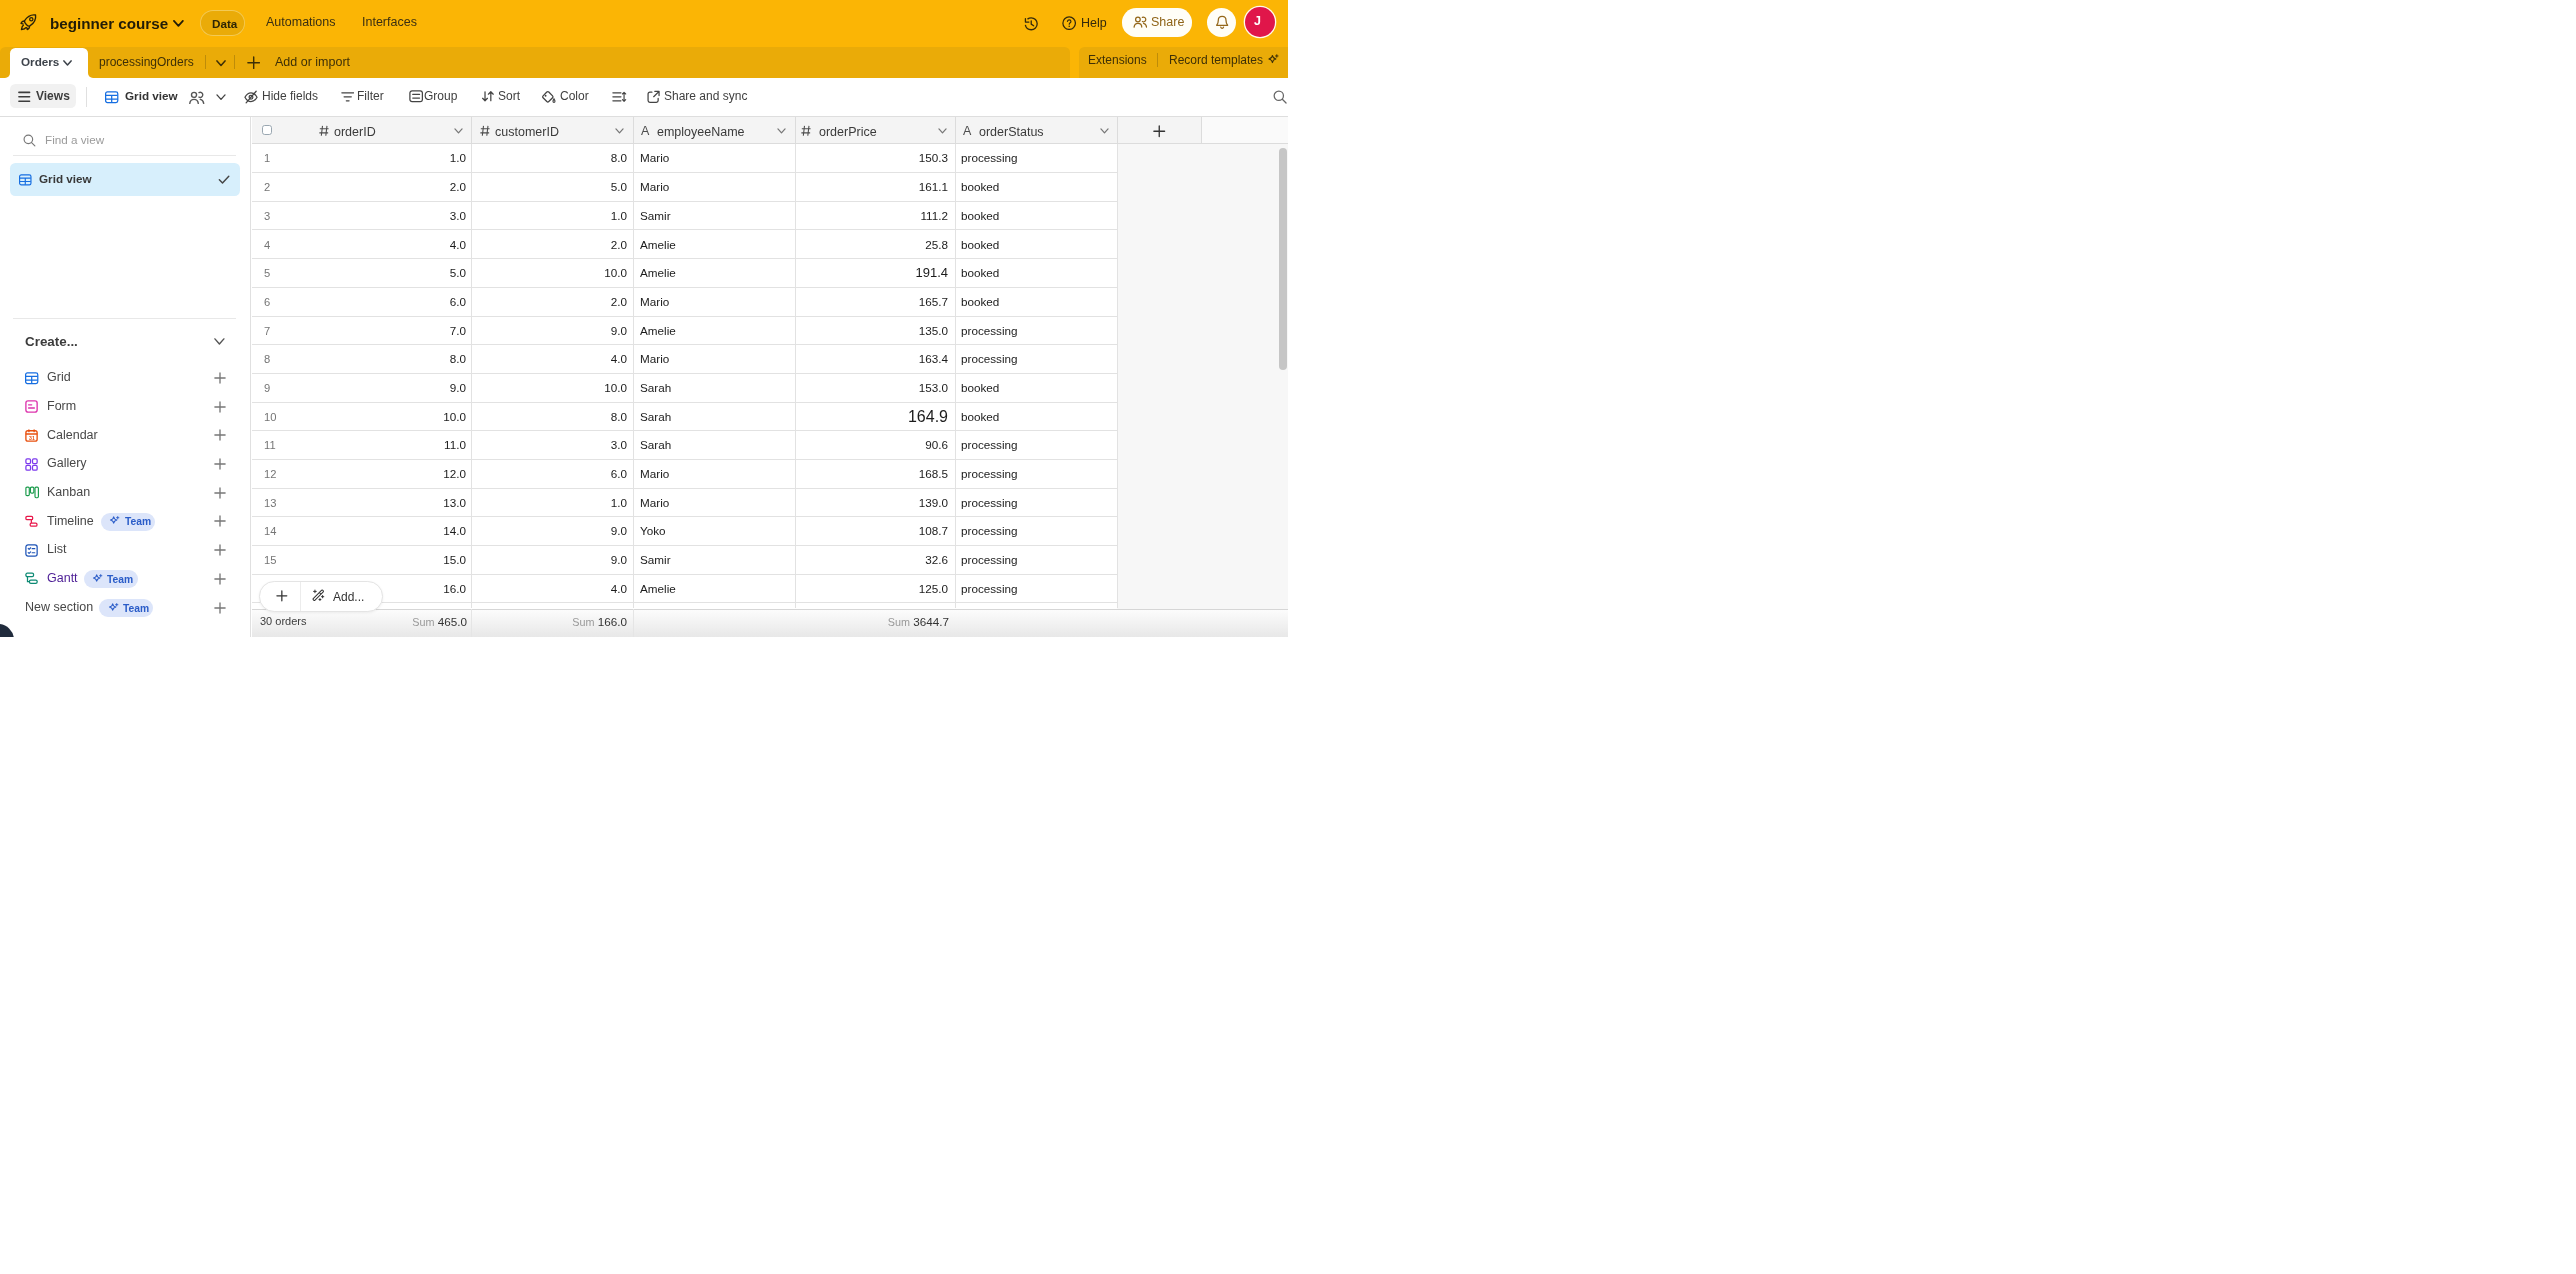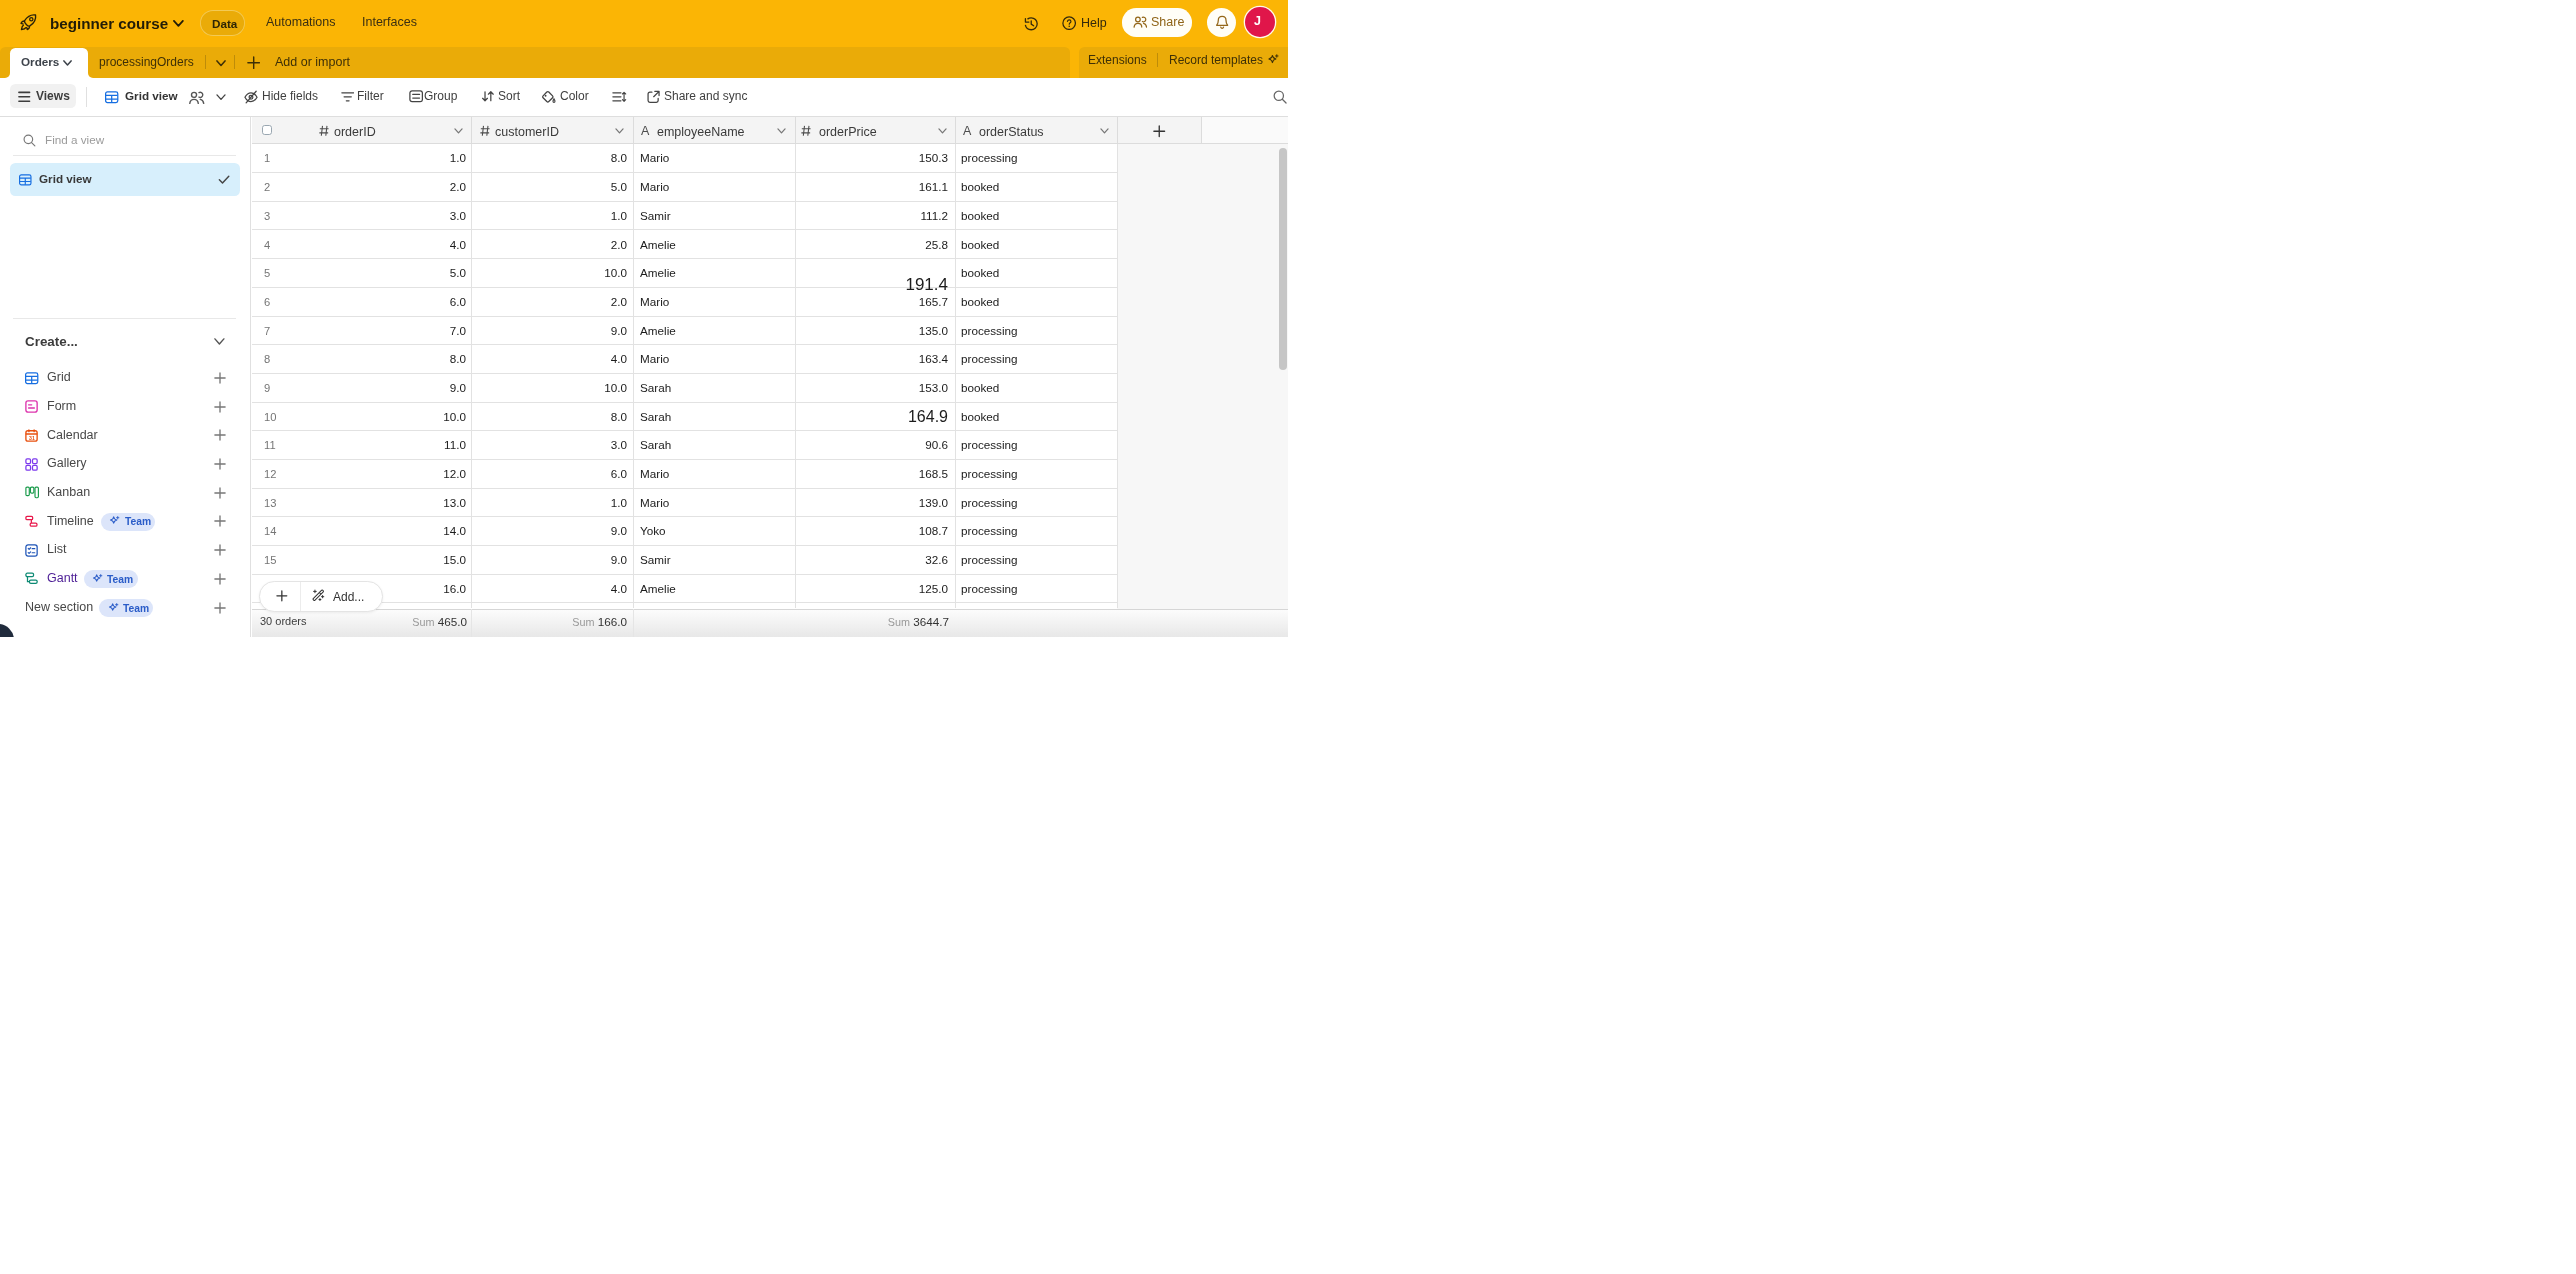--- a/index.html
+++ b/index.html
@@ -322,21 +322,21 @@
 <div class="abs" style="right:822px;top:238px;font-size:11.7px;color:#1c1c1c;font-weight:400;line-height:14.5px;white-space:nowrap;">4.0</div>
 <div class="abs" style="right:661px;top:238px;font-size:11.7px;color:#1c1c1c;font-weight:400;line-height:14.5px;white-space:nowrap;">2.0</div>
 <div class="abs" style="left:640px;top:238px;font-size:11.7px;color:#1c1c1c;font-weight:400;line-height:14.5px;white-space:nowrap;">Amelie</div>
 <div class="abs" style="right:340px;top:238px;font-size:11.7px;color:#1c1c1c;font-weight:400;line-height:14.5px;white-space:nowrap;">25.8</div>
 <div class="abs" style="left:961px;top:238px;font-size:11.7px;color:#1c1c1c;font-weight:400;line-height:14.5px;white-space:nowrap;">booked</div>
 <div class="abs" style="left:252px;top:287px;width:865px;height:0.9px;background:#e2e2e2;"></div>
 <div class="abs" style="left:264px;top:266px;font-size:11.2px;color:#757575;font-weight:400;line-height:14px;white-space:nowrap;">5</div>
 <div class="abs" style="right:822px;top:266px;font-size:11.7px;color:#1c1c1c;font-weight:400;line-height:14.5px;white-space:nowrap;">5.0</div>
 <div class="abs" style="right:661px;top:266px;font-size:11.7px;color:#1c1c1c;font-weight:400;line-height:14.5px;white-space:nowrap;">10.0</div>
 <div class="abs" style="left:640px;top:266px;font-size:11.7px;color:#1c1c1c;font-weight:400;line-height:14.5px;white-space:nowrap;">Amelie</div>
-<div class="abs" style="right:340px;top:278px;font-size:17px;color:#1c1c1c;font-weight:400;line-height:14.5px;white-space:nowrap;margin-left:24px;">191.4</div>
+<div class="abs" style="right:340px;top:266px;font-size:13px;color:#1c1c1c;font-weight:400;line-height:14.5px;white-space:nowrap;margin-left:24px;">191.4</div>
 <div class="abs" style="left:961px;top:266px;font-size:11.7px;color:#1c1c1c;font-weight:400;line-height:14.5px;white-space:nowrap;">booked</div>
 <div class="abs" style="left:252px;top:316px;width:865px;height:0.9px;background:#e2e2e2;"></div>
 <div class="abs" style="left:264px;top:295px;font-size:11.2px;color:#757575;font-weight:400;line-height:14px;white-space:nowrap;">6</div>
 <div class="abs" style="right:822px;top:295px;font-size:11.7px;color:#1c1c1c;font-weight:400;line-height:14.5px;white-space:nowrap;">6.0</div>
 <div class="abs" style="right:661px;top:295px;font-size:11.7px;color:#1c1c1c;font-weight:400;line-height:14.5px;white-space:nowrap;">2.0</div>
 <div class="abs" style="left:640px;top:295px;font-size:11.7px;color:#1c1c1c;font-weight:400;line-height:14.5px;white-space:nowrap;">Mario</div>
 <div class="abs" style="right:340px;top:295px;font-size:11.7px;color:#1c1c1c;font-weight:400;line-height:14.5px;white-space:nowrap;">165.7</div>
 <div class="abs" style="left:961px;top:295px;font-size:11.7px;color:#1c1c1c;font-weight:400;line-height:14.5px;white-space:nowrap;">booked</div>
 <div class="abs" style="left:252px;top:344px;width:865px;height:0.9px;background:#e2e2e2;"></div>
 <div class="abs" style="left:264px;top:324px;font-size:11.2px;color:#757575;font-weight:400;line-height:14px;white-space:nowrap;">7</div>

